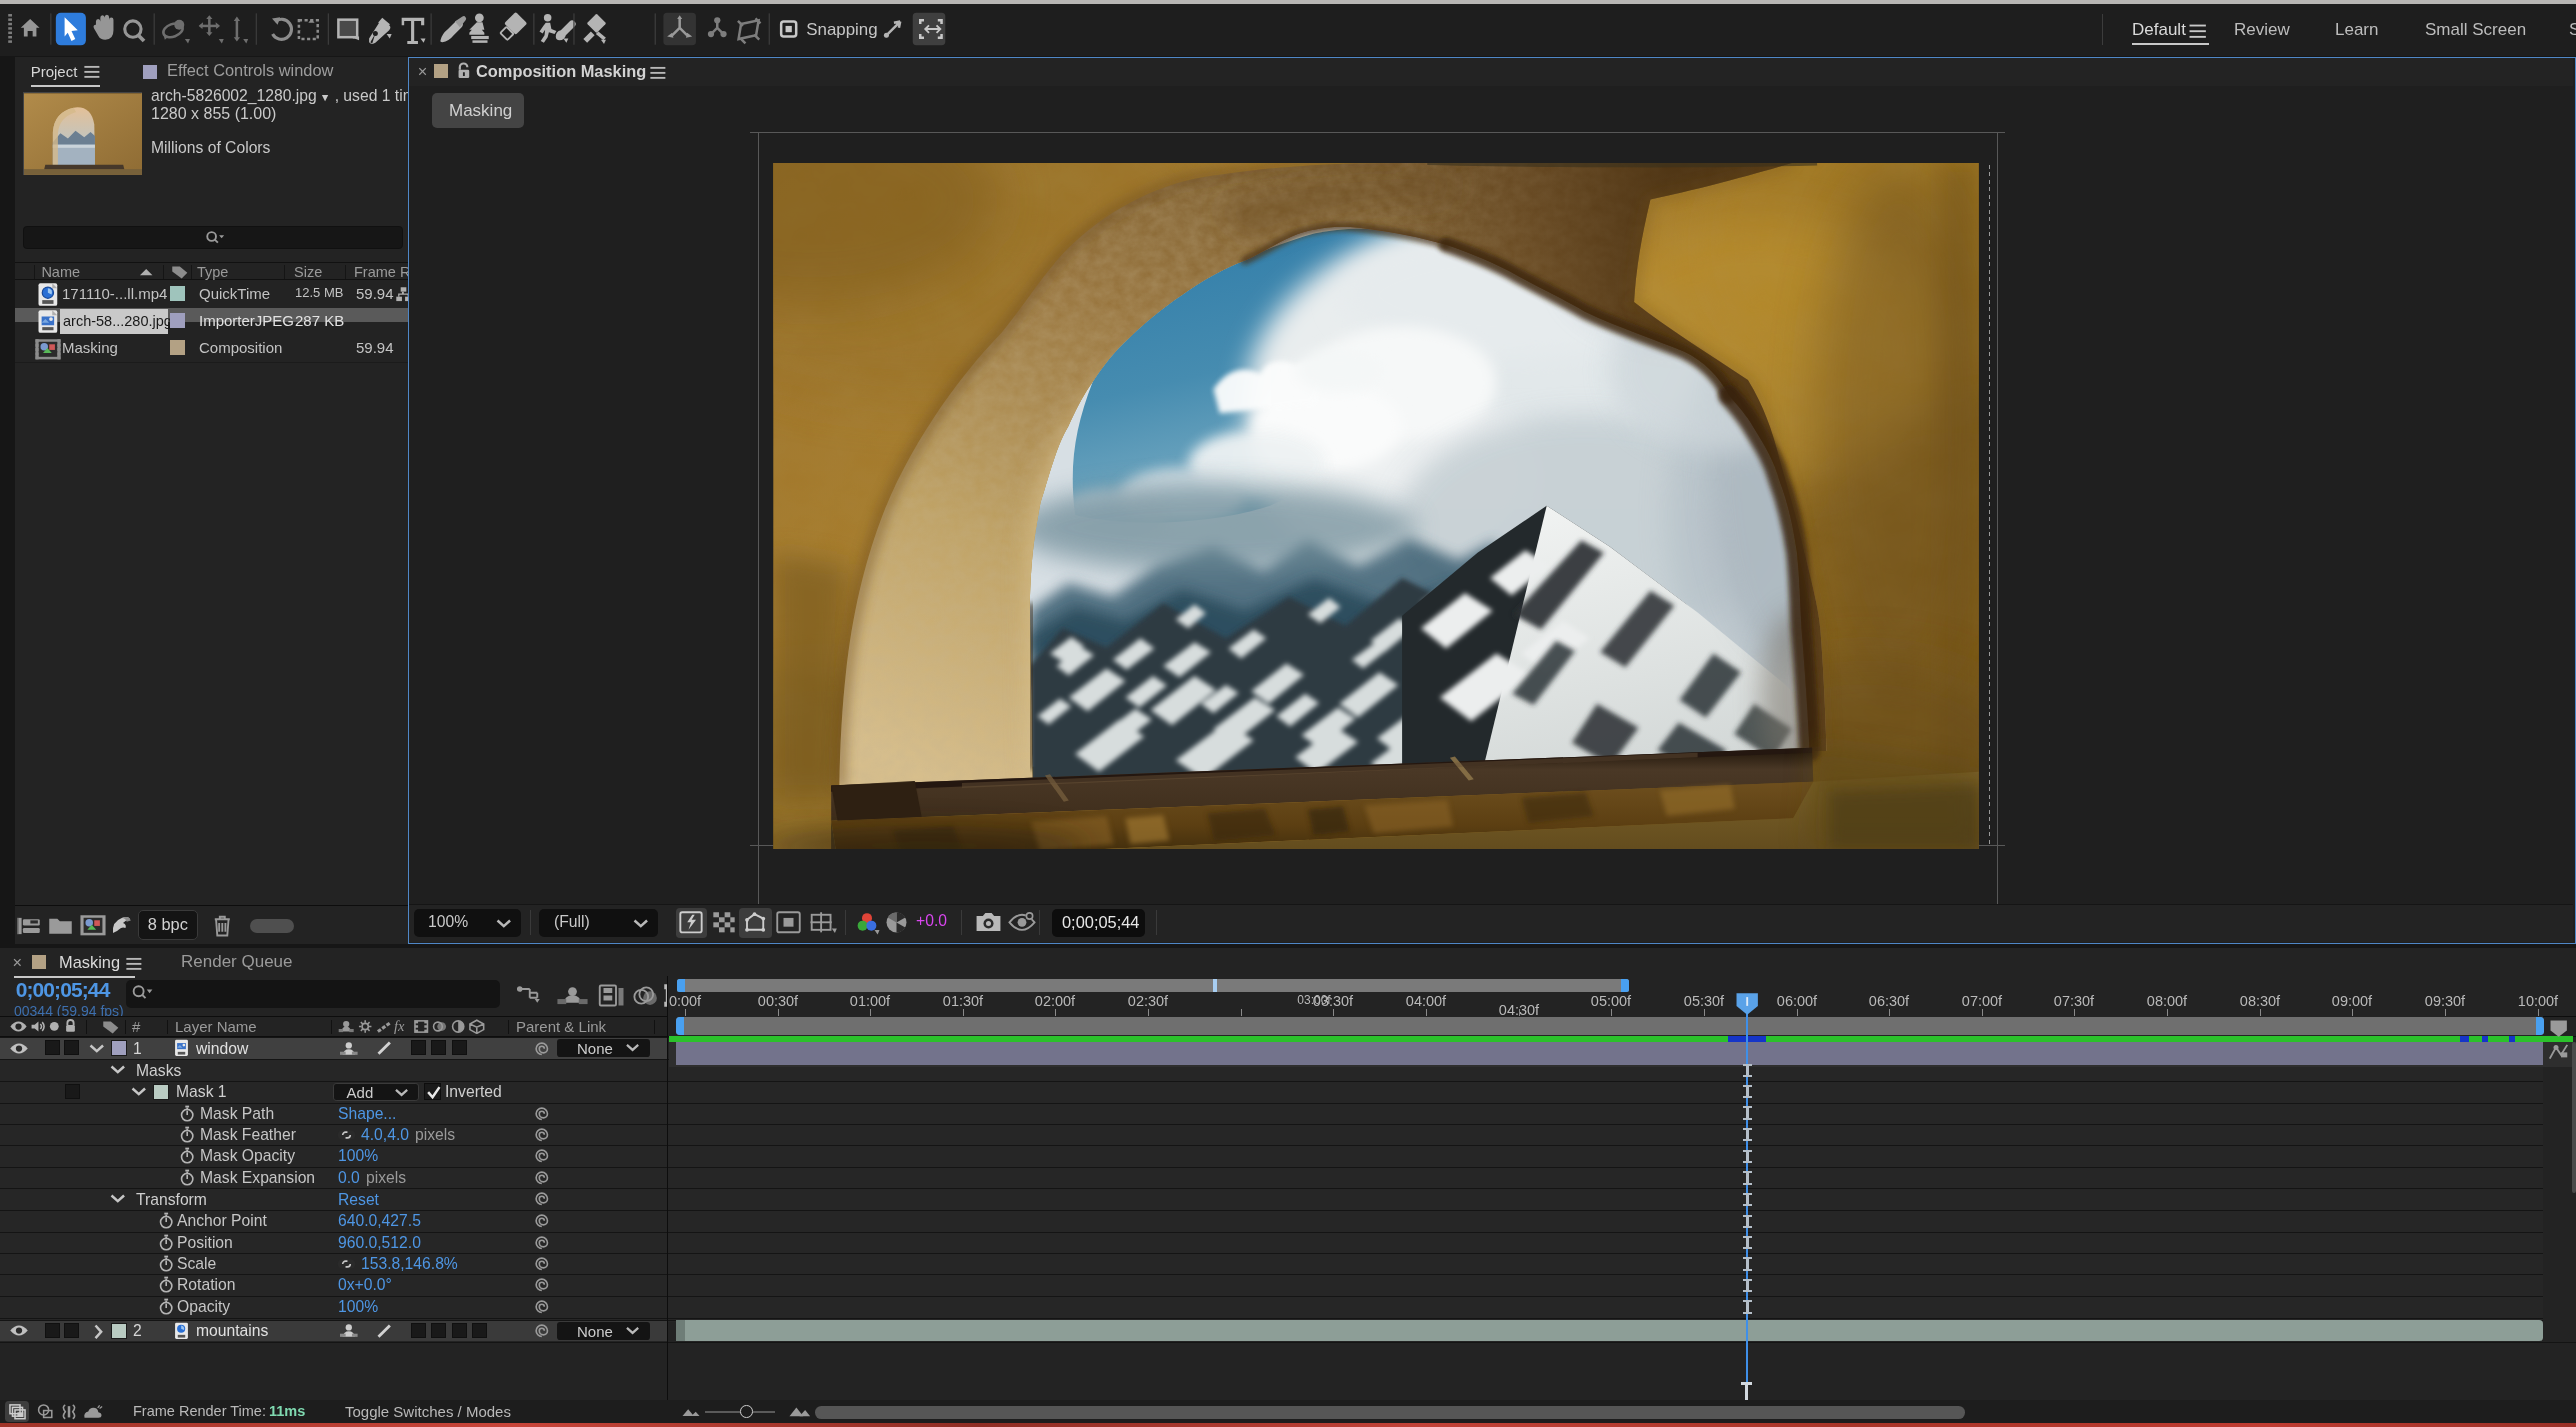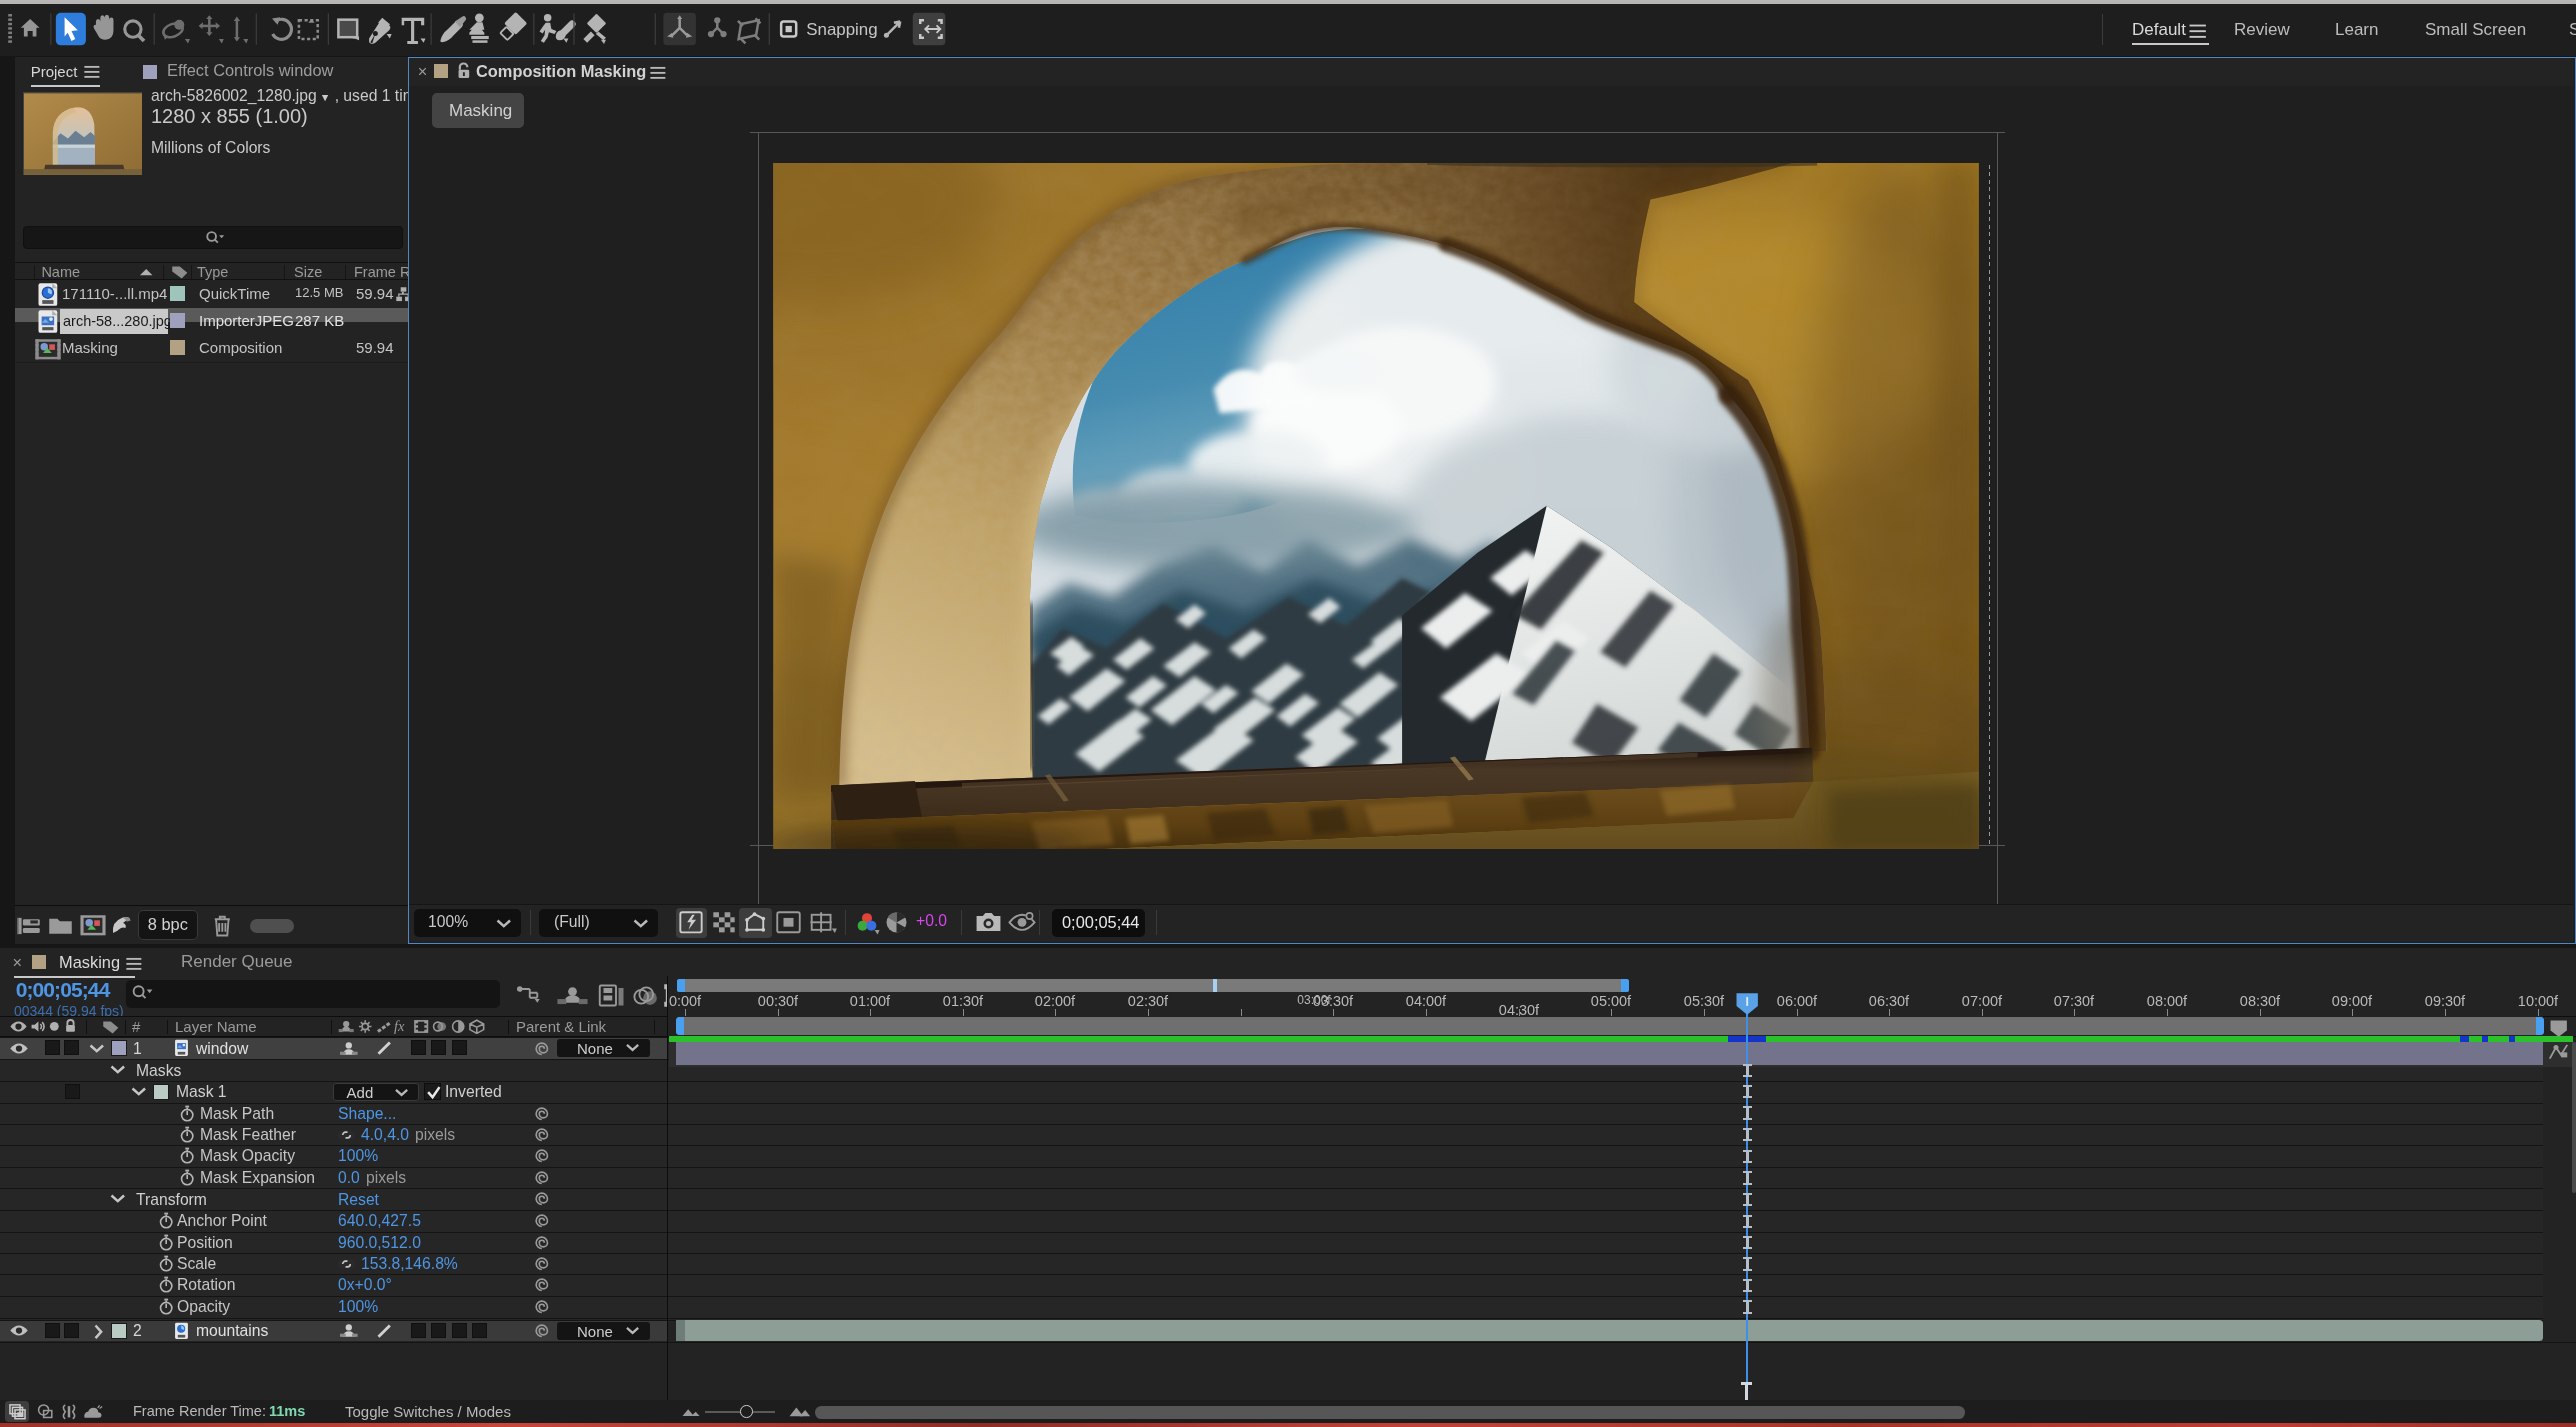--- a/index.html
+++ b/index.html
@@ -173,21 +173,21 @@
         <path d="M46 118 L46 62 Q48 30 79 23 Q107 19 112 50 L113 118 Z" fill="url(#ts)"></path>
         <path d="M46 78 L58 64 L70 72 L82 60 L96 70 L106 62 L113 68 L113 84 L46 84 Z" fill="#6b7f92"></path>
         <rect x="46" y="82" width="67" height="36" fill="#a3b2c0"></rect>
         <rect x="46" y="82" width="67" height="5" fill="#c9d3da"></rect>
         <path d="M46 118 L46 62 Q48 30 79 23 L83 30 Q56 38 54 64 L54 118 Z" fill="#d5b98a" opacity="0.8"></path>
         <path d="M34 114 l124 0 l2 8 l-128 0 z" fill="#46382a"></path>
         <rect x="0" y="121" width="188" height="9" fill="#77613a"></rect>
       </svg>
     </div>
     <div class="abs txt" style="left:136px;top:30px;font-size:15.7px;color:#c9c9c9;">arch-5826002_1280.jpg<span style="font-size:10.7px;">&nbsp;▼</span> , used 1 time</div>
-    <div class="abs txt" style="left:136px;top:48px;font-size:20px;color:#c9c9c9;">1280 x 855 (1.00)</div>
+    <div class="abs txt" style="left:136px;top:48px;font-size:16px;color:#c9c9c9;">1280 x 855 (1.00)</div>
     <div class="abs txt" style="left:136px;top:82px;font-size:15.7px;color:#c9c9c9;">Millions of Colors</div>
 
     <div class="abs" style="left:8.2px;top:169px;width:380px;height:23px;background:#161616;border:0.6px solid #101010;border-radius:3.8px;">
       <svg width="25" height="21.4" viewBox="0 0 40 34">
           <circle cx="17" cy="15" r="7" fill="none" stroke="#9a9a9a" stroke-width="3"></circle>
           <line x1="22" y1="20" x2="27" y2="25" stroke="#9a9a9a" stroke-width="3"></line>
           <path d="M29 13 l8 0 l-4 5 z" fill="#9a9a9a"></path>
         </svg>
     </div>
 

